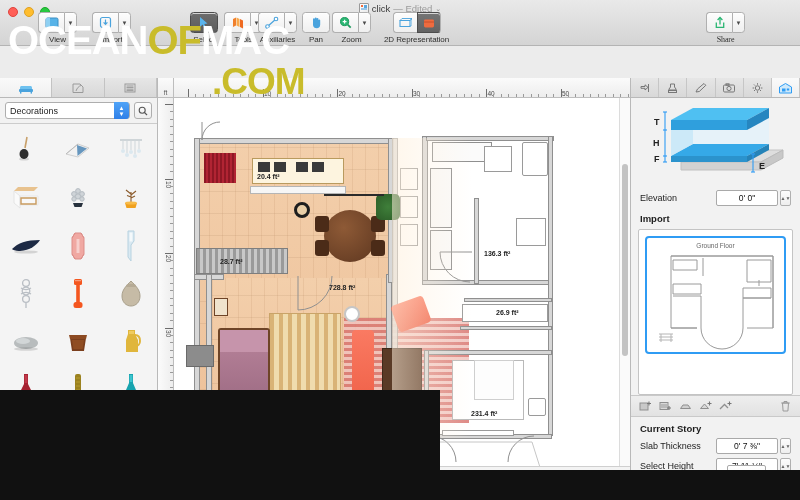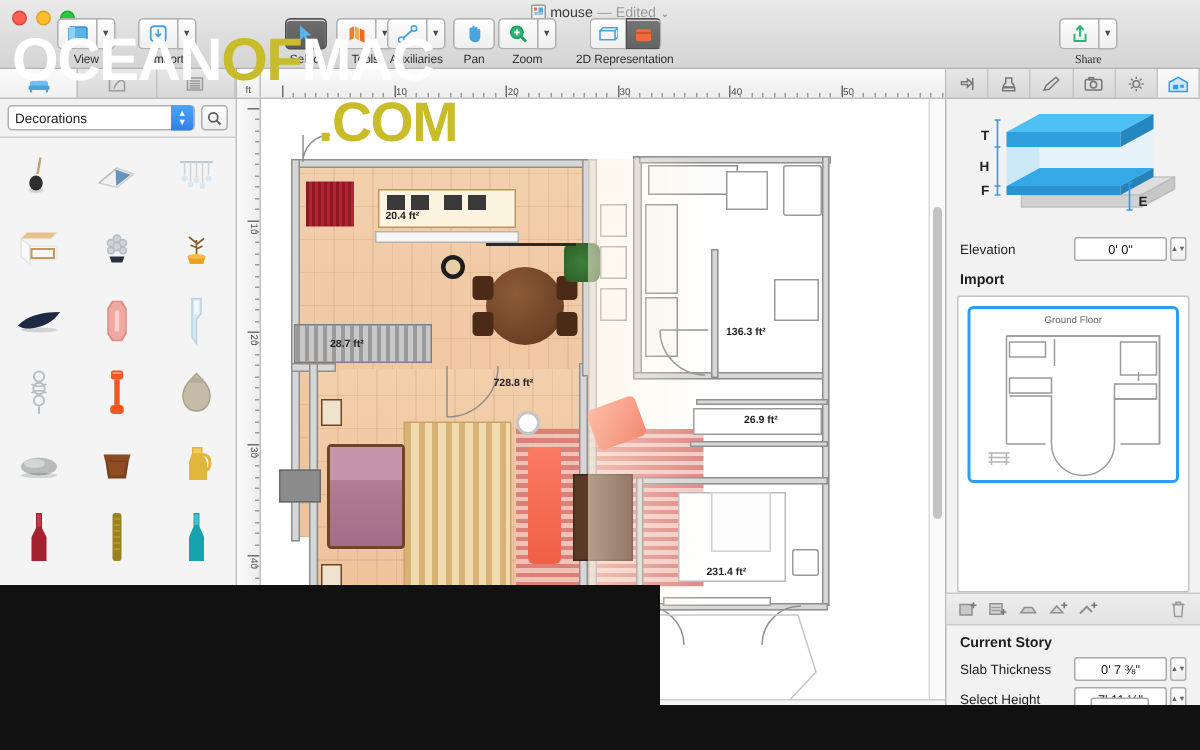--- a/index.html
+++ b/index.html
@@ -57,21 +57,21 @@
   .btn.dk2{background:linear-gradient(#757575,#636363);border-color:#4d4d4d;}
   .split{display:flex;align-items:center;}
   .split .main{width:26px;border-radius:3.5px 0 0 3.5px;border-right:none;}
   .split .arrow{width:13px;border-radius:0 3.5px 3.5px 0;font-size:6px;color:#4a4a4a;}
   .seg{display:flex;}
   .seg .btn{border-radius:0;border-right:none;width:24px;}
   .seg .btn:first-child{border-radius:3.5px 0 0 3.5px;}
   .seg .btn:last-child{border-radius:0 3.5px 3.5px 0;border-right:1px solid #b0b0b0;}
 
   
-  .mid{flex:1; display:flex; position:relative; min-height:0;}
+  .mid{flex:1; display:flex; position:relative; min-height:0;margin-top:32px;}
 
   
   .left{width:158px;flex:0 0 158px;background:#f2f2f2;border-right:1px solid #b9b9b9;display:flex;flex-direction:column;}
   .ltabs{height:20px;display:flex;background:linear-gradient(#e6e6e6,#d8d8d8);border-bottom:1px solid #b9b9b9;}
   .ltab{flex:1;display:flex;align-items:center;justify-content:center;border-right:1px solid #c3c3c3;}
   .ltab.sel{background:linear-gradient(#fafafa,#f0f0f0);}
   .lsearch{height:26px;display:flex;align-items:center;gap:4px;padding:0 5px;background:#f2f2f2;border-bottom:1px solid #ccc;}
   .combo{flex:1;height:17px;border:1px solid #aeaeae;border-radius:3px;background:#fff;display:flex;align-items:center;padding-left:4px;font-size:9px;position:relative;}
   .combo .cbtn{position:absolute;right:0;top:-1px;bottom:-1px;width:15px;border-radius:0 3px 3px 0;background:linear-gradient(#4fa3f7,#2f80e8);display:flex;align-items:center;justify-content:center;color:#fff;font-size:6px;line-height:1;}
   .srchbtn{width:18px;height:17px;border:1px solid #aeaeae;border-radius:3px;background:linear-gradient(#fdfdfd,#eee);display:flex;align-items:center;justify-content:center;}
@@ -155,21 +155,21 @@
 
   <div class="toolbar">
     <div class="traffic">
       <div class="tl r"></div>
       <div class="tl y"></div>
       <div class="tl g"></div>
     </div>
 
     <div class="doctitle">
       <span class="fileicon"></span>
-      <span>mouse</span>
+      <span>click</span>
       <span class="edited">— Edited</span>
       <span class="chev">⌄</span>
     </div>
 
     <div class="tbitems">
 
       <div class="tbgroup" style="left:6px;top:0;">
         <div class="split">
           <div class="btn main">
             <svg width="14" height="12" viewBox="0 0 14 12">

